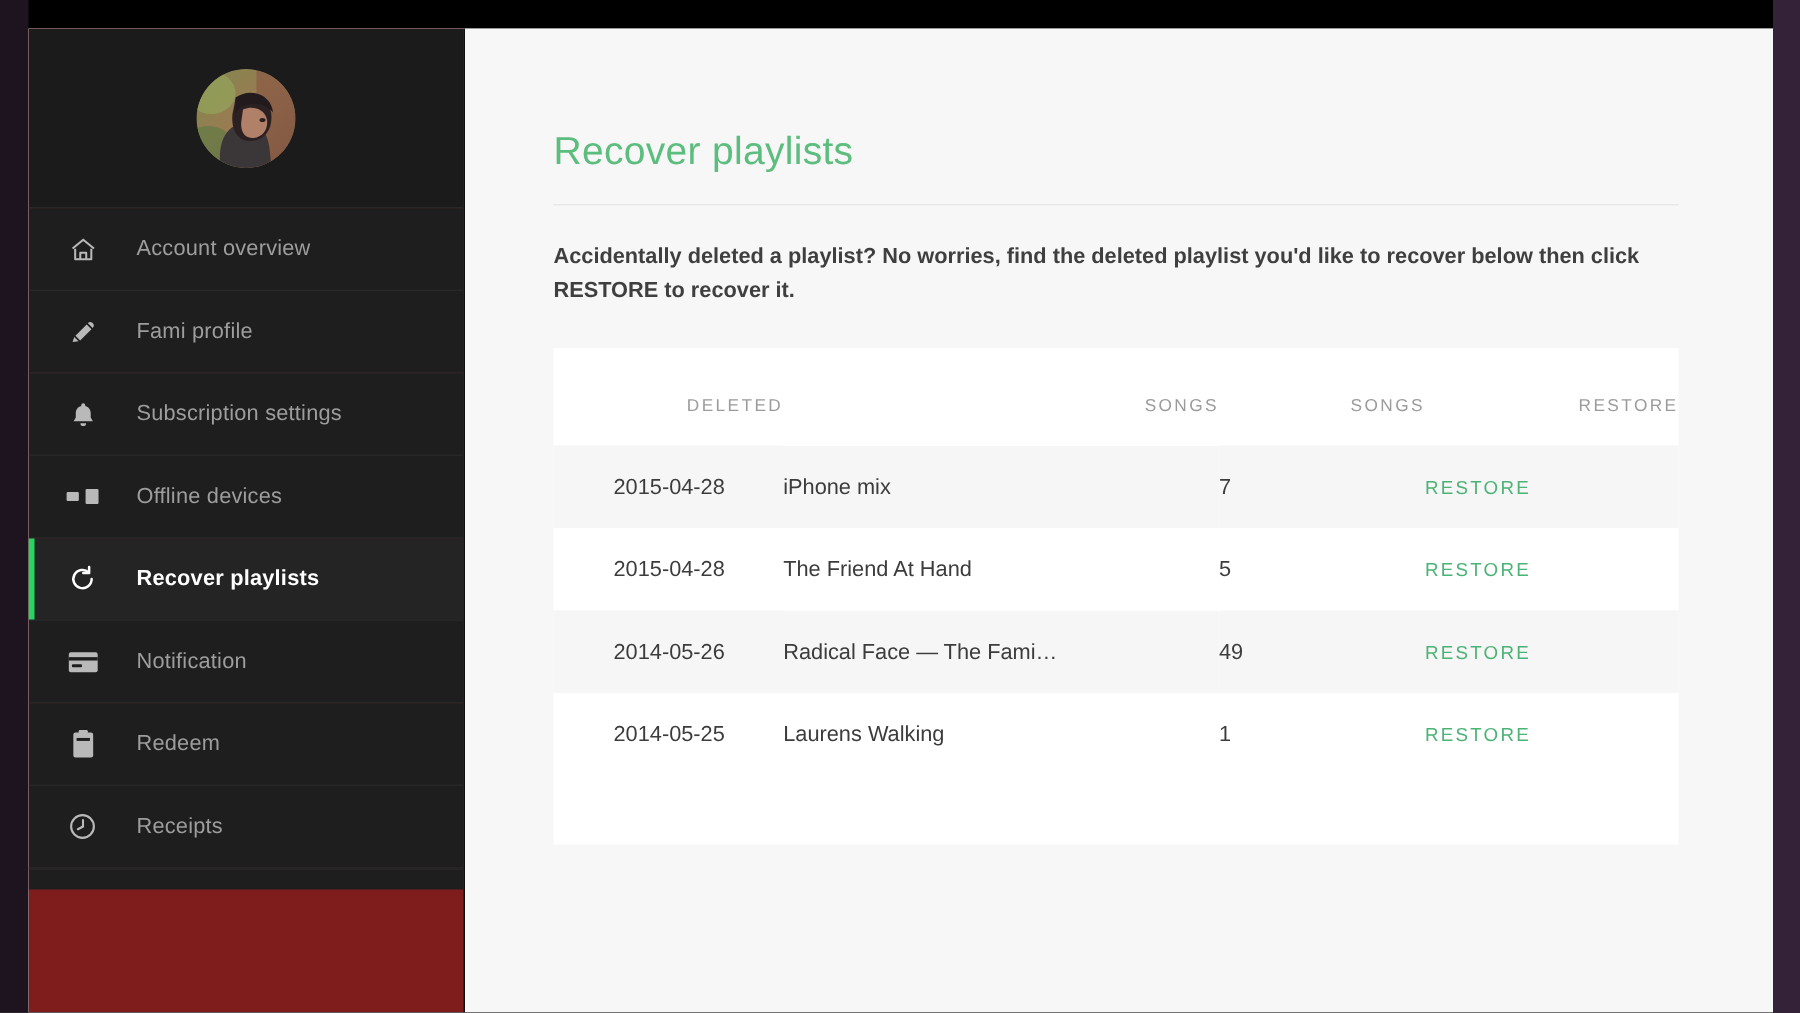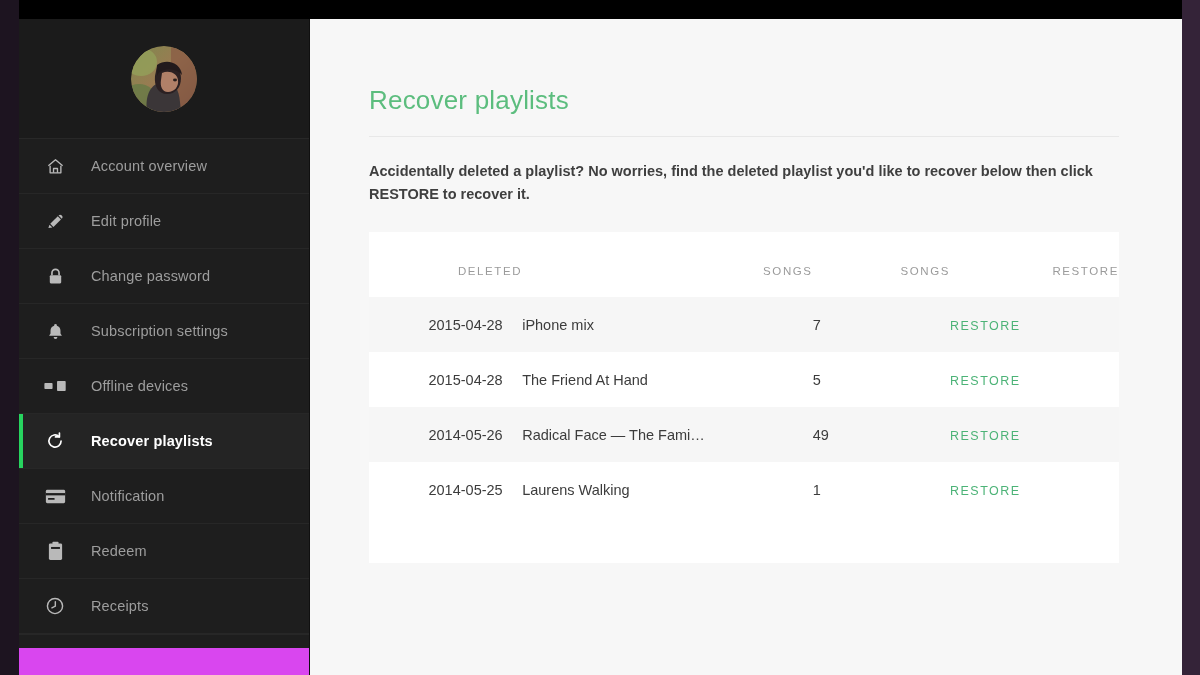--- a/index.html
+++ b/index.html
@@ -39,21 +39,21 @@
     width: 1163px; height: 656px;
     display: flex;
     background: #f7f7f7;
     overflow: hidden;
   }
 
   
   .sidebar {
     width: 291px;
     flex: 0 0 291px;
-    background: #d946ef;
+    background: #7f1d1d;
     border-right: 1px solid #101010;
     display: flex;
     flex-direction: column;
     overflow: hidden;
   }
 
   .avatar-block {
     height: 120px;
     flex: 0 0 120px;
     display: flex;
@@ -170,21 +170,21 @@
     color: #9b9b9b;
     padding: 33px 0 20px 0;
   }
   table.playlists td {
     font-size: 14.5px;
     color: #3c3c3c;
     padding: 18px 0;
     height: 55px;
   }
 
-  .col-deleted  { width: 145px; padding-left: 40px !important; text-align: center; }
+  .col-deleted  { width: 145px; padding-left: 40px !important; }
   .col-title    { width: 275px; }
   .col-songs    { width: 130px; }
   .col-restore  { width: 160px; }
 
   table.playlists tbody tr.shaded td { background: #f6f6f6; }
 
   .restore-link {
     font-size: 12.5px;
     letter-spacing: 1.5px;
     color: #4cb377;
@@ -252,32 +252,23 @@
         </div>
 
         <div class="nav-item">
           <span class="nav-icon">
             <svg width="19" height="19" viewBox="0 0 24 24" fill="currentColor">
               <path d="M3 20.2 L4.4 16.1 L8.1 19.6 Z"></path>
               <path d="M5.4 14.9 L14.9 5.4 L18.9 9.4 L9.4 18.9 Z"></path>
               <path d="M16.2 4.1 C17.2 3.1 18.6 3.1 19.6 4.1 L20.2 4.7 C21.2 5.7 21.2 7.1 20.2 8.1 L19.9 8.4 L15.9 4.4 Z"></path>
             </svg>
           </span>
-          <span class="nav-label">Edit profile</span>
-        </div>
-
-        <div class="nav-item">
-          <span class="nav-icon">
-            <svg width="19" height="19" viewBox="0 0 24 24" fill="none">
-              <path d="M7.5 10.5 V7.5 a4.5 4.5 0 0 1 9 0 v3" stroke="currentColor" stroke-width="2.1"></path>
-              <rect x="4.8" y="10.3" width="14.4" height="10.4" rx="1.4" fill="currentColor"></rect>
-            </svg>
-          </span>
-          <span class="nav-label">Change password</span>
-        </div>
+          <span class="nav-label">Fami profile</span>
+        </div>
+
 
         <div class="nav-item">
           <span class="nav-icon">
             <svg width="19" height="19" viewBox="0 0 24 24" fill="currentColor">
               <path d="M12 2.4 a1.7 1.7 0 0 1 1.7 1.7 v0.6 c3 0.7 4.6 3.1 4.6 6.3 v3.4 l1.8 3.1 H3.9 l1.8-3.1 V11 c0-3.2 1.6-5.6 4.6-6.3 V4.1 A1.7 1.7 0 0 1 12 2.4 Z"></path>
               <path d="M9.6 19.1 h4.8 a2.4 2.4 0 0 1-4.8 0 Z"></path>
             </svg>
           </span>
           <span class="nav-label">Subscription settings</span>
         </div>

